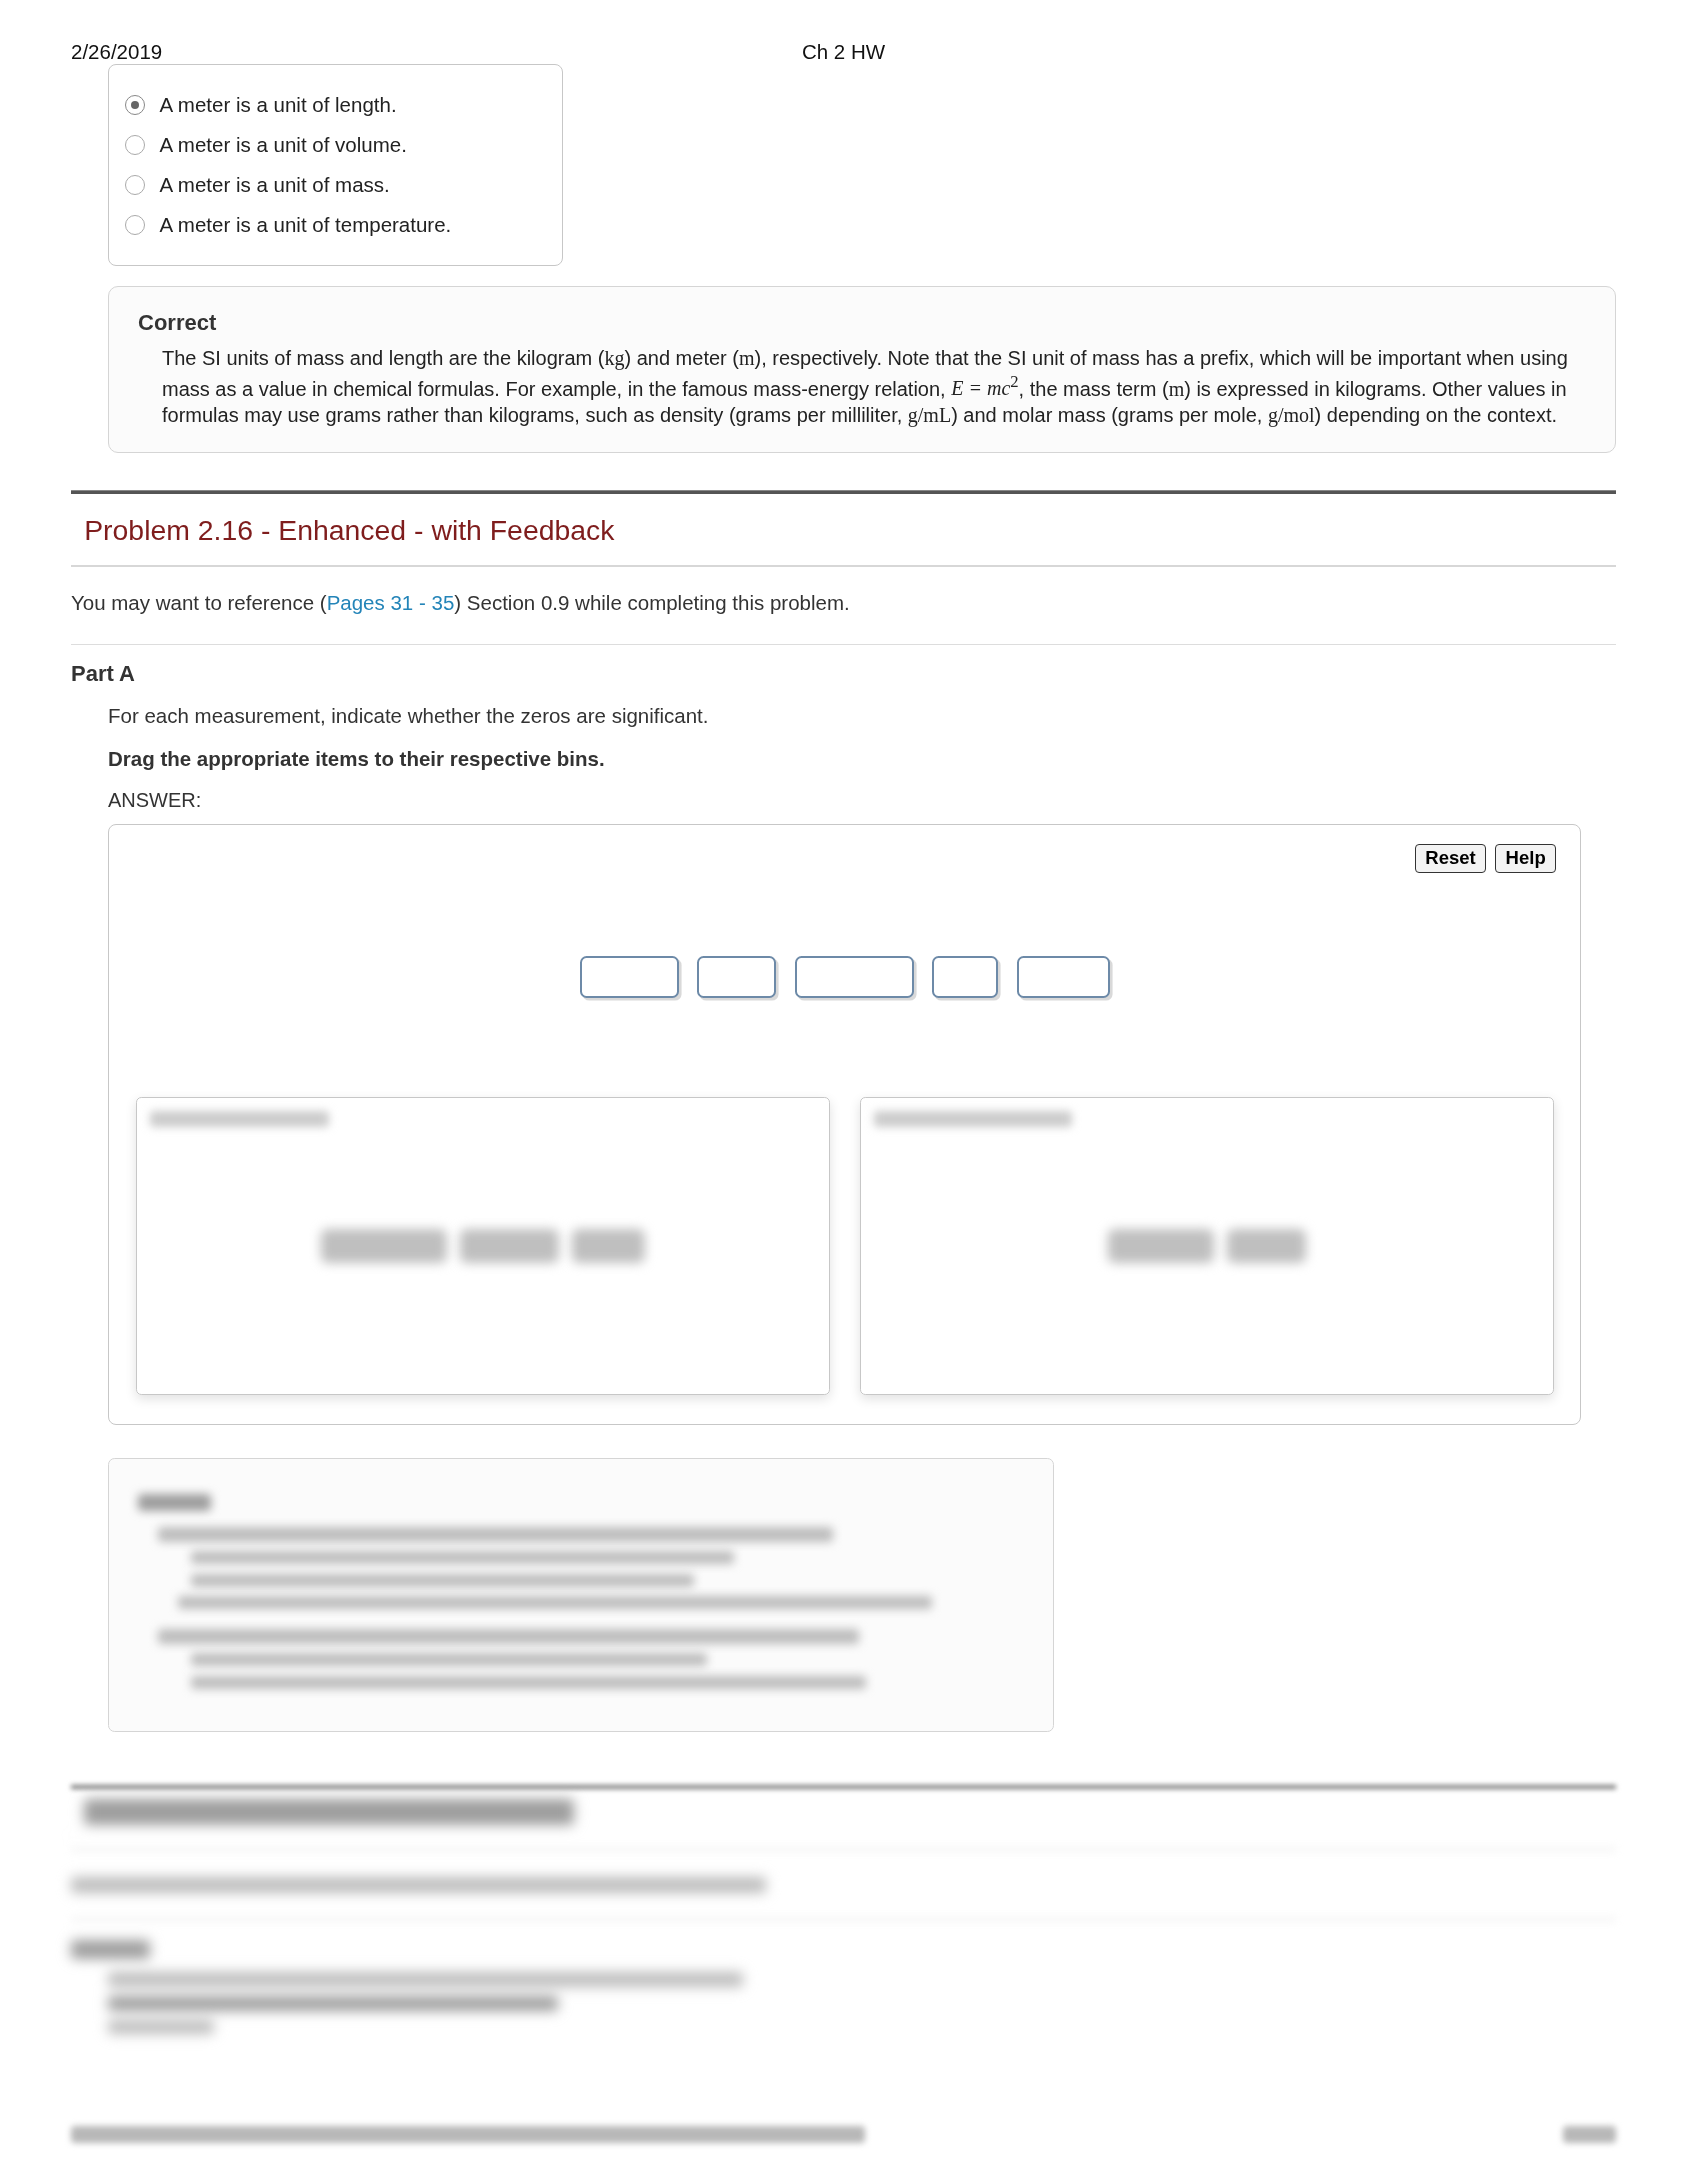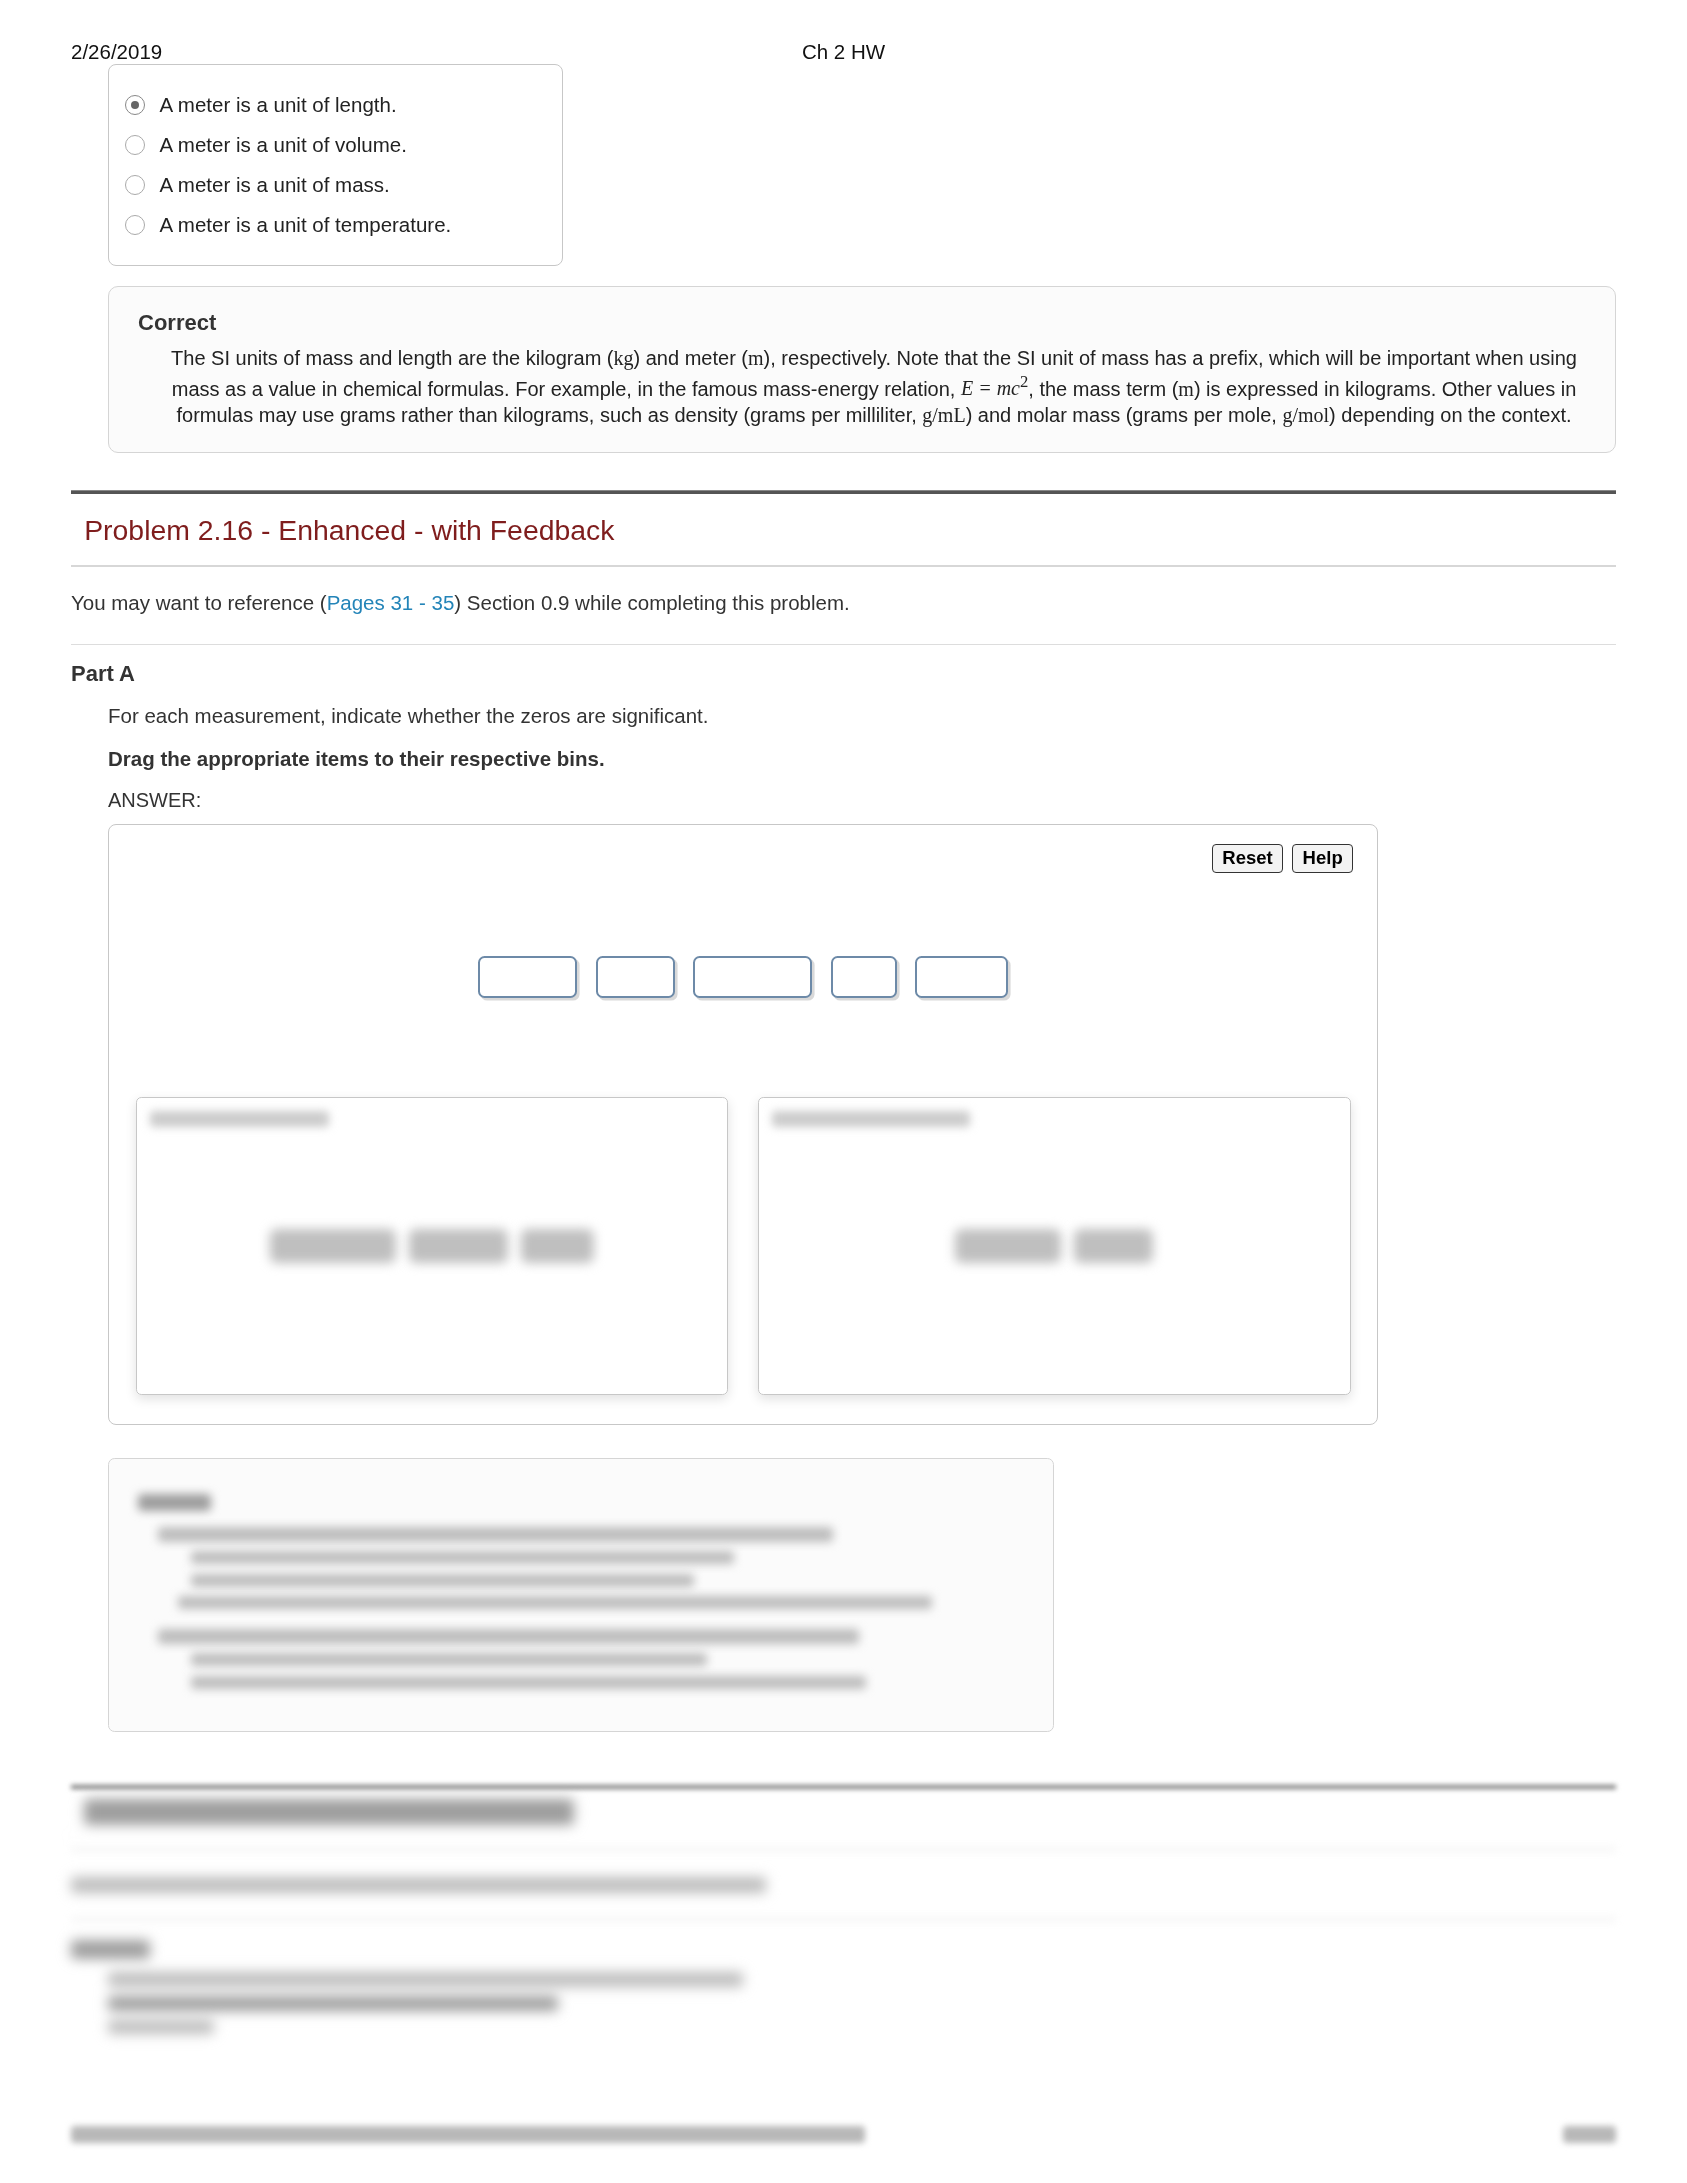--- a/index.html
+++ b/index.html
@@ -51,21 +51,21 @@
   }
 
   .feedback-box {
     margin: 20px 0 0 37px;
     border: 1.3px solid #d5d5d5;
     border-radius: 10px;
     background: #fbfbfb;
     padding: 22.5px 29px;
   }
   .fb-title { font-weight:bold; font-size:22px; margin-bottom:9.3px; }
-  .fb-body { font-size:20px; line-height:1.35; color:#222; padding-left:24px;text-align:center; }
+  .fb-body { font-size:20px; line-height:1.35; color:#222; padding-left:24px; }
   .fb-body .fml { font-family: "Times New Roman", serif; }
 
   .rule {
     height: 4px;
     background: #555;
     border-top: 1.3px solid #888;
     margin: 37px 0 9.3px 0;
   }
 
   .problem-title {
@@ -88,21 +88,21 @@
   .q-instr { font-size:20.5px; font-weight:bold; margin-bottom:18.5px; }
   .ans-label { font-size:20px; margin-bottom:12px; }
 
   .work-area {
     border:1.3px solid #c7c7c7;
     border-radius:8px;
     background:#fff;
     padding:18.5px 18.5px 29px 18.5px;
     position:relative;
     margin-left:37px;
-    width: 1270px;
+    width: 1473px;
   }
   .wa-buttons { position:absolute; top:18.5px; right:24px; display:flex; gap:9.3px; }
   .wa-btn {
     border:1.3px solid #333;
     background:#f3f3f3;
     border-radius:4px;
     font-size:18.5px;
     font-weight:bold;
     padding:2.6px 9.3px;
   }

